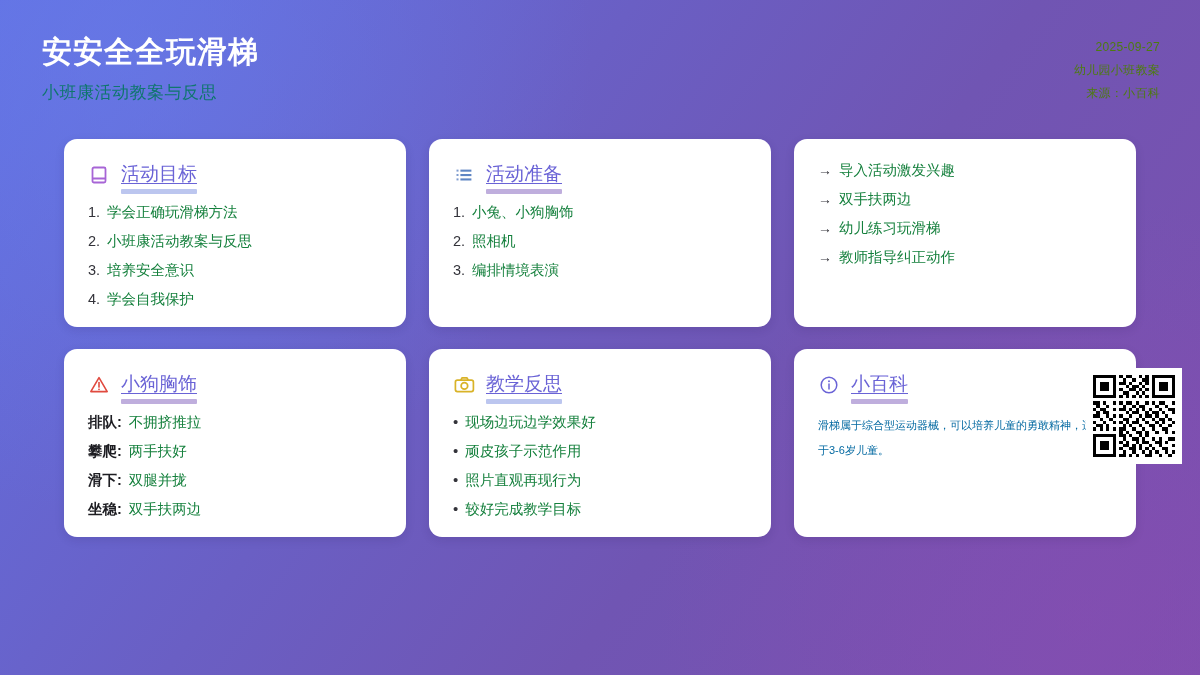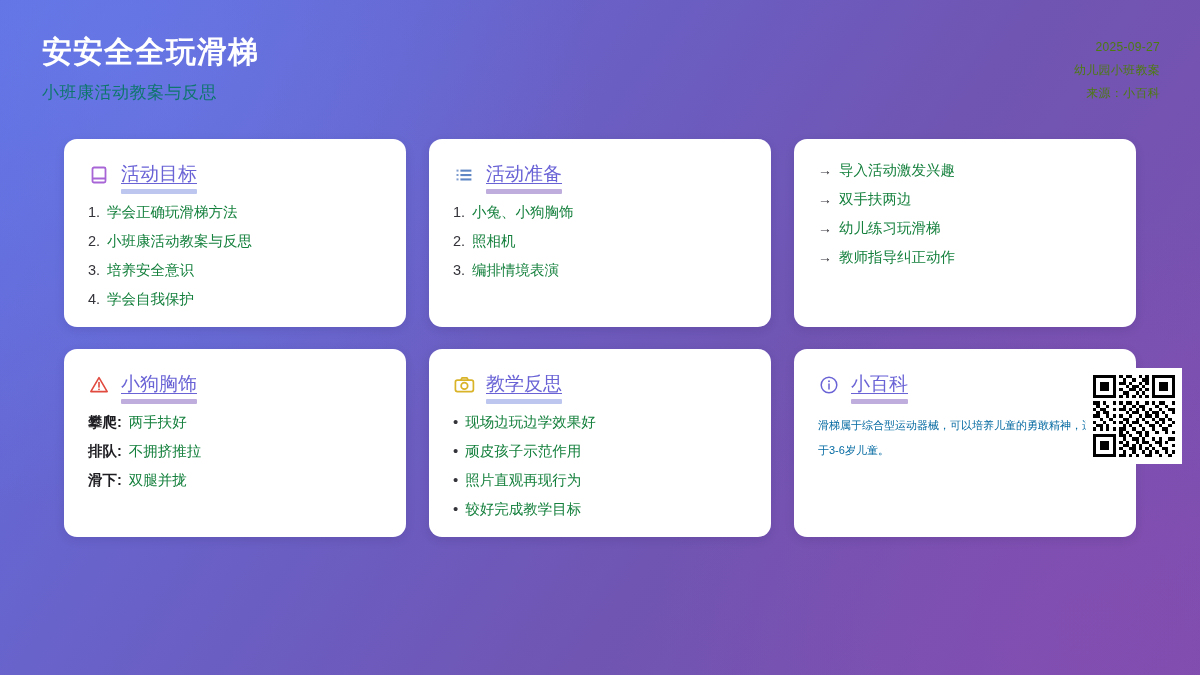--- a/index.html
+++ b/index.html
@@ -268,30 +268,34 @@
           <svg width="20" height="20" viewBox="0 0 20 20" fill="none">
             <path d="M10 2.6 L18.2 16.6 L1.8 16.6 Z" stroke="#e04a3f" stroke-width="1.6" stroke-linejoin="round" fill="none"></path>
             <line x1="10" y1="7.6" x2="10" y2="12.1" stroke="#e04a3f" stroke-width="1.6" stroke-linecap="round"></line>
             <circle cx="10" cy="14.3" r="0.9" fill="#e04a3f"></circle>
           </svg>
         </span>
         <span class="card-title hl-purple">小狗胸饰</span>
       </div>
       <div class="card-body">
         <div class="row">
+          <span class="row-label">排队:</span>
+          <span class="row-text">不拥挤推拉</span>
+        </div>
+        <div class="row">
           <span class="row-label">攀爬:</span>
           <span class="row-text">两手扶好</span>
         </div>
         <div class="row">
-          <span class="row-label">排队:</span>
-          <span class="row-text">不拥挤推拉</span>
-        </div>
-        <div class="row">
           <span class="row-label">滑下:</span>
           <span class="row-text">双腿并拢</span>
+        </div>
+        <div class="row">
+          <span class="row-label">坐稳:</span>
+          <span class="row-text">双手扶两边</span>
         </div>
       </div>
     </div>
 
     <div class="card">
       <div class="card-head">
         <span class="card-icon">
           <svg width="21" height="20" viewBox="0 0 21 20" fill="none">
             <rect x="1.4" y="5.2" width="18" height="11.4" rx="2" stroke="#d9b328" stroke-width="1.7"></rect>
             <path d="M6.8 5.2 L8 2.9 L13 2.9 L14.2 5.2" stroke="#d9b328" stroke-width="1.7" stroke-linejoin="round" fill="none"></path>

